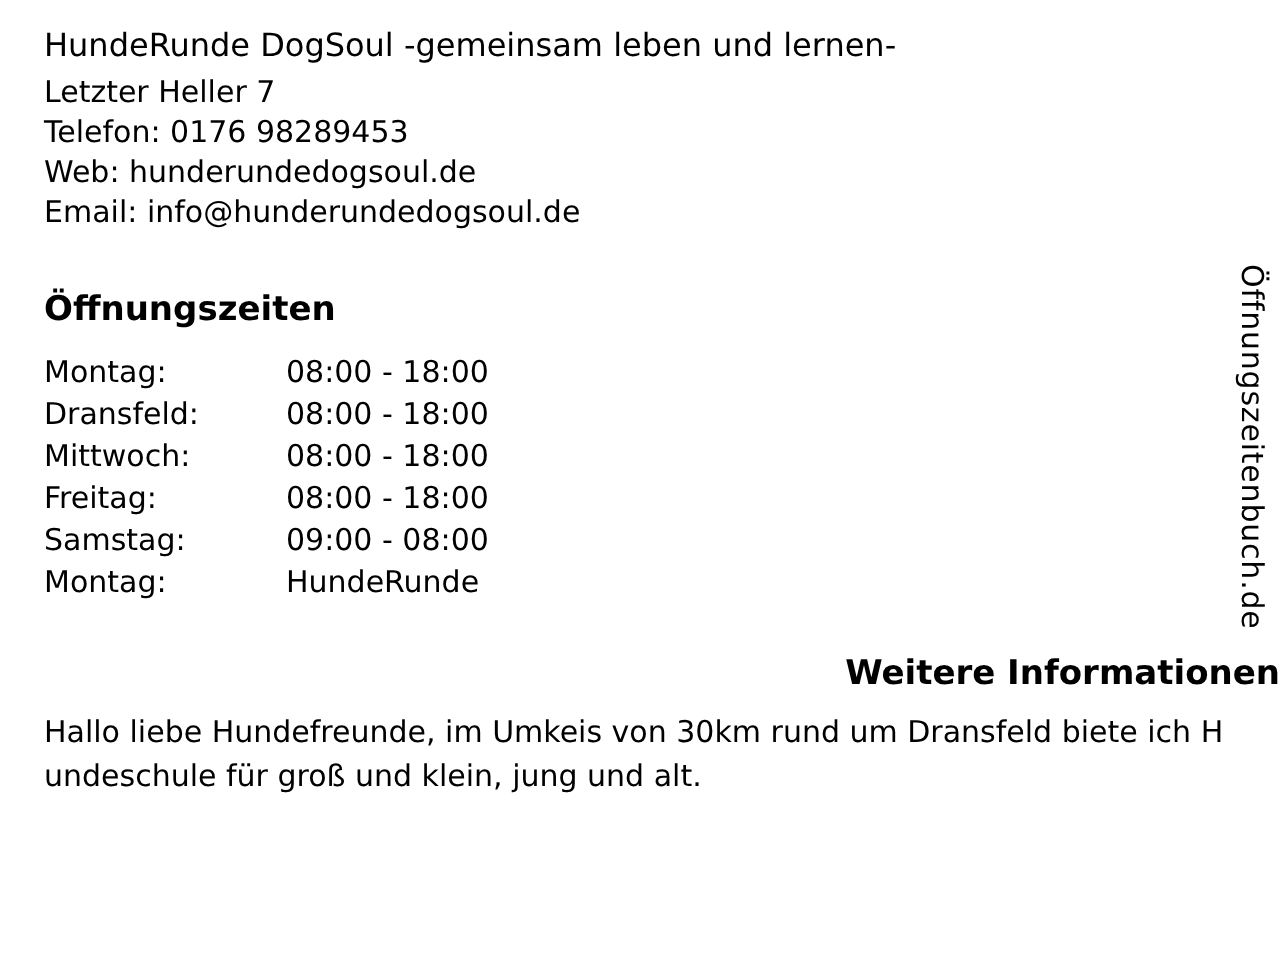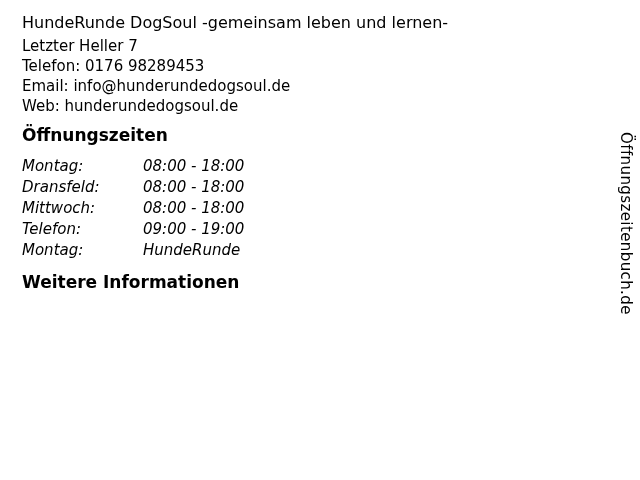--- a/index.html
+++ b/index.html
@@ -32,38 +32,38 @@
     font-size: 15px;
     line-height: 20px;
   }
   .section-heading {
     font-size: 17px;
     font-weight: bold;
     margin: 0;
     line-height: 22px;
   }
   .hours-heading {
-    margin-top: 8px;
+    margin-top: 28px;
   }
   .hours-table {
     border-collapse: collapse;
     margin-top: 10px;
     font-size: 15px;
   }
   .hours-table td {
     padding: 0;
     line-height: 21px;
     vertical-align: top;
-    font-style: italic;
   }
   .hours-table td.day {
     width: 121px;
   }
   .info-heading {
-    margin-top: 10px;
+    margin-top: 24px;
+    text-align: right;
   }
   .info-text {
     margin: 8px 0 0 0;
     font-size: 15px;
     line-height: 21.5px;
     width: 596px;
     word-break: break-all;
   }
   .watermark {
     position: absolute;
@@ -78,49 +78,54 @@
 </head>
 <body>
 
 <div class="page">
 
   <h1 class="title">HundeRunde DogSoul -gemeinsam leben und lernen-</h1>
 
   <div class="contact">
     <div class="contact-line">Letzter Heller 7</div>
     <div class="contact-line">Telefon: 0176 98289453</div>
+    <div class="contact-line">Web: hunderundedogsoul.de</div>
     <div class="contact-line">Email: info@hunderundedogsoul.de</div>
-    <div class="contact-line">Web: hunderundedogsoul.de</div>
   </div>
 
   <h2 class="section-heading hours-heading">Öffnungszeiten</h2>
 
   <table class="hours-table">
     <tbody>
       <tr>
         <td class="day">Montag:</td>
         <td class="time">08:00 - 18:00</td>
       </tr>
       <tr>
         <td class="day">Dransfeld:</td>
         <td class="time">08:00 - 18:00</td>
       </tr>
       <tr>
         <td class="day">Mittwoch:</td>
         <td class="time">08:00 - 18:00</td>
       </tr>
       <tr>
-        <td class="day">Telefon:</td>
-        <td class="time">09:00 - 19:00</td>
+        <td class="day">Freitag:</td>
+        <td class="time">08:00 - 18:00</td>
+      </tr>
+      <tr>
+        <td class="day">Samstag:</td>
+        <td class="time">09:00 - 08:00</td>
       </tr>
       <tr>
         <td class="day">Montag:</td>
         <td class="time">HundeRunde</td>
       </tr>
     </tbody>
   </table>
 
   <h2 class="section-heading info-heading">Weitere Informationen</h2>
 
+  <p class="info-text">Hallo liebe Hundefreunde, im Umkeis von 30km rund um Dransfeld biete ich Hundeschule für groß und klein, jung und alt.</p>
 
   <div class="watermark">Öffnungszeitenbuch.de</div>
 
 </div>
 
 </body></html>

